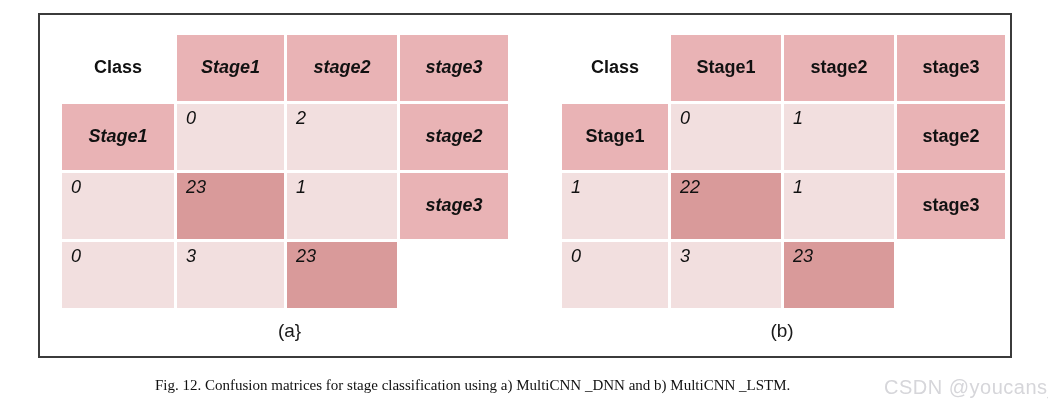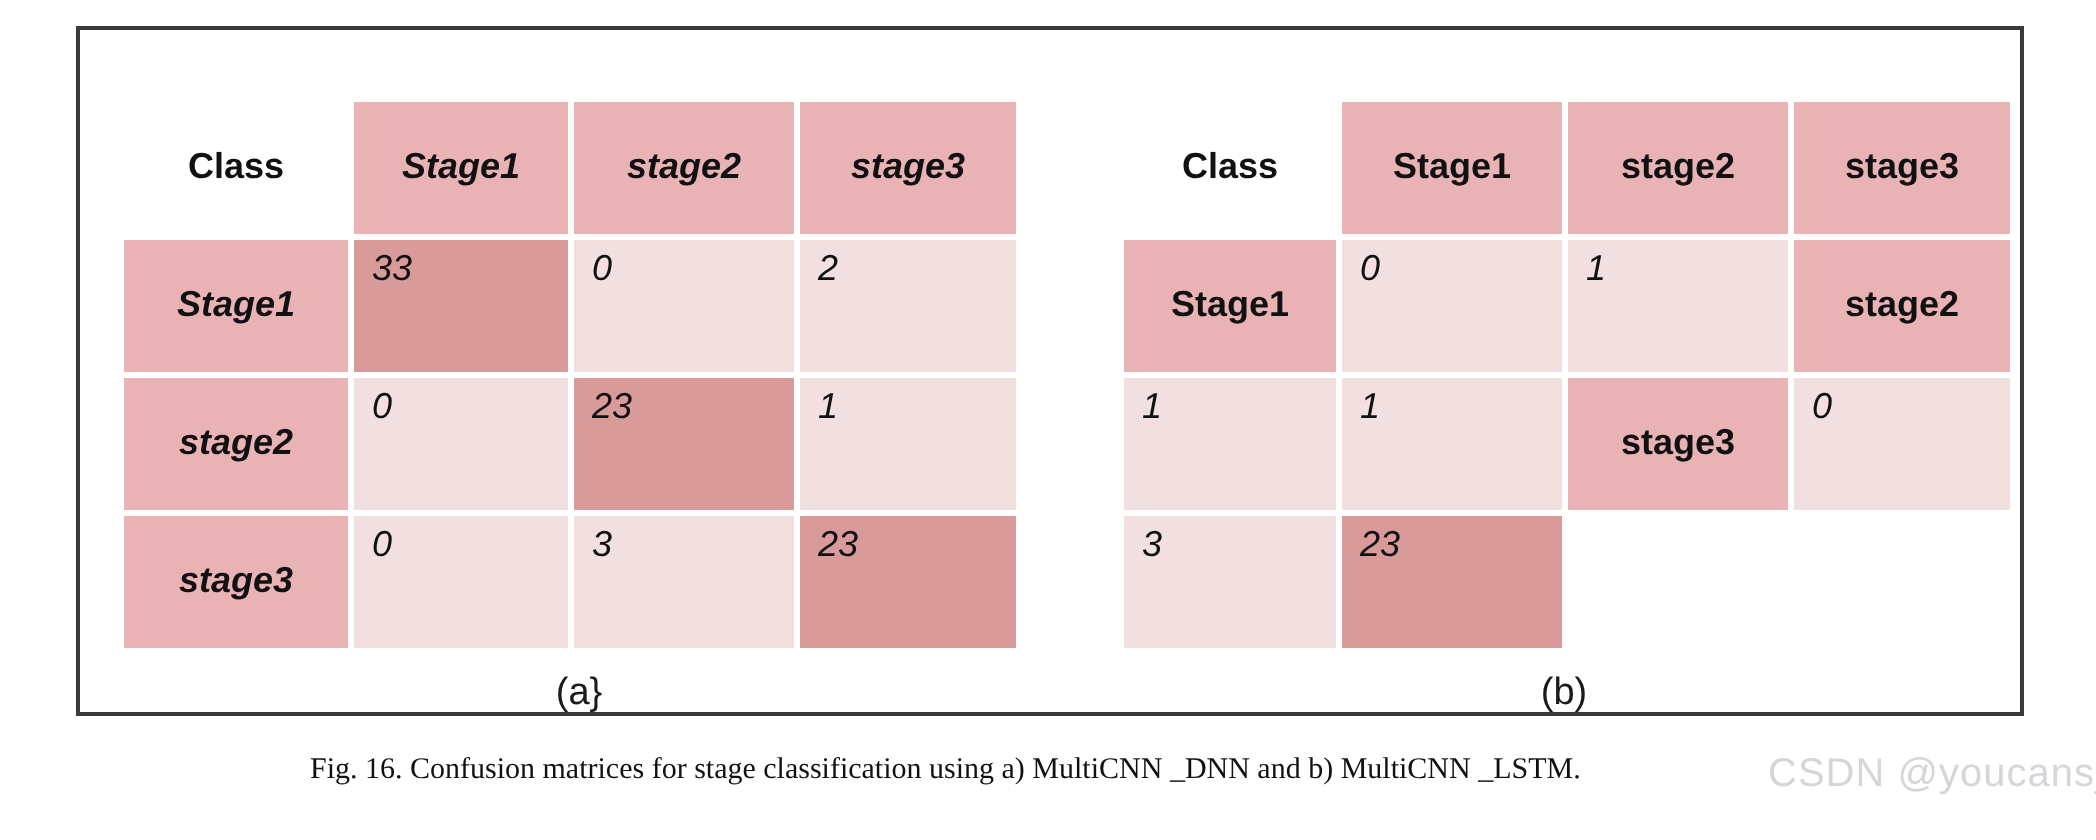--- a/index.html
+++ b/index.html
@@ -33,21 +33,20 @@
   }
   #panel-a { left: 22px;  width: 455px; }
   #panel-b { left: 522px; width: 440px; }
 
   
   .matrix {
     display: grid;
     grid-template-columns: 110px 1fr 1fr 1fr;
     grid-auto-rows: 66px;
     gap: 3px;
-    margin-top: 16px;
   }
   #panel-a .matrix { grid-template-columns: 112px 107px 110px 108px; }
   #panel-b .matrix { grid-template-columns: 106px 110px 110px 108px; }
 
   .cell {
     box-sizing: border-box;
     display: flex;
     font-size: 17px;
     color: #111111;
     line-height: 1.1;
@@ -141,21 +140,20 @@
 
   <div class="panel" id="panel-a">
     <div class="matrix">
 
       <div class="cell corner">Class</div>
       <div class="cell colhead">Stage1</div>
       <div class="cell colhead">stage2</div>
       <div class="cell colhead">stage3</div>
 
       <div class="cell rowhead">Stage1</div>
-      <div class="cell datacell darkfill">33</div>
       <div class="cell datacell lightfill">0</div>
       <div class="cell datacell lightfill">2</div>
 
       <div class="cell rowhead">stage2</div>
       <div class="cell datacell lightfill">0</div>
       <div class="cell datacell darkfill">23</div>
       <div class="cell datacell lightfill">1</div>
 
       <div class="cell rowhead">stage3</div>
       <div class="cell datacell lightfill">0</div>
@@ -173,28 +171,29 @@
       <div class="cell colhead">Stage1</div>
       <div class="cell colhead">stage2</div>
       <div class="cell colhead">stage3</div>
 
       <div class="cell rowhead">Stage1</div>
       <div class="cell datacell lightfill">0</div>
       <div class="cell datacell lightfill">1</div>
 
       <div class="cell rowhead">stage2</div>
       <div class="cell datacell lightfill">1</div>
+      <div class="cell datacell darkfill">22</div>
       <div class="cell datacell lightfill">1</div>
 
       <div class="cell rowhead">stage3</div>
       <div class="cell datacell lightfill">0</div>
       <div class="cell datacell lightfill">3</div>
       <div class="cell datacell darkfill">23</div>
 
     </div>
     <div class="subcaption">(b)</div>
   </div>
 
 </div>
 
-<div id="figure-caption">Fig. 16.  Confusion matrices for stage classification using a) MultiCNN _DNN and b) MultiCNN _LSTM.</div>
+<div id="figure-caption">Fig. 12.  Confusion matrices for stage classification using a) MultiCNN _DNN and b) MultiCNN _LSTM.</div>
 
 <div id="watermark">CSDN @youcans_</div>
 
 </body></html>

